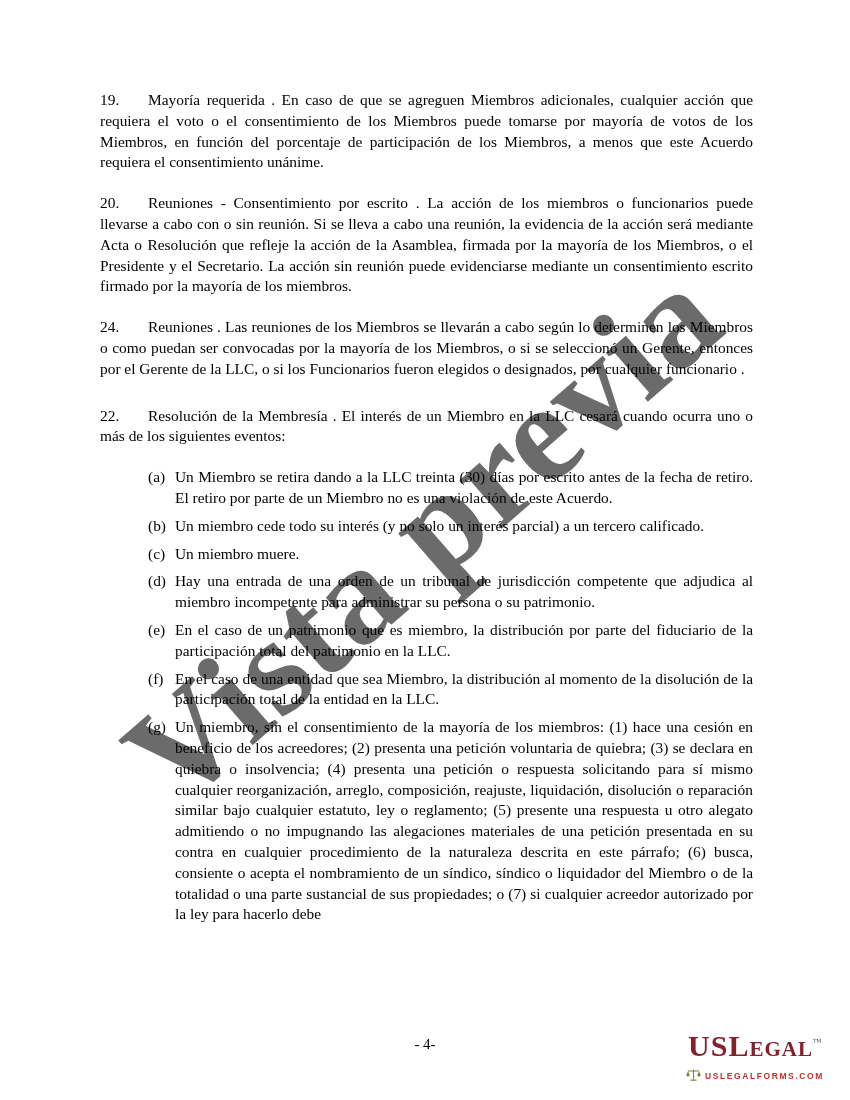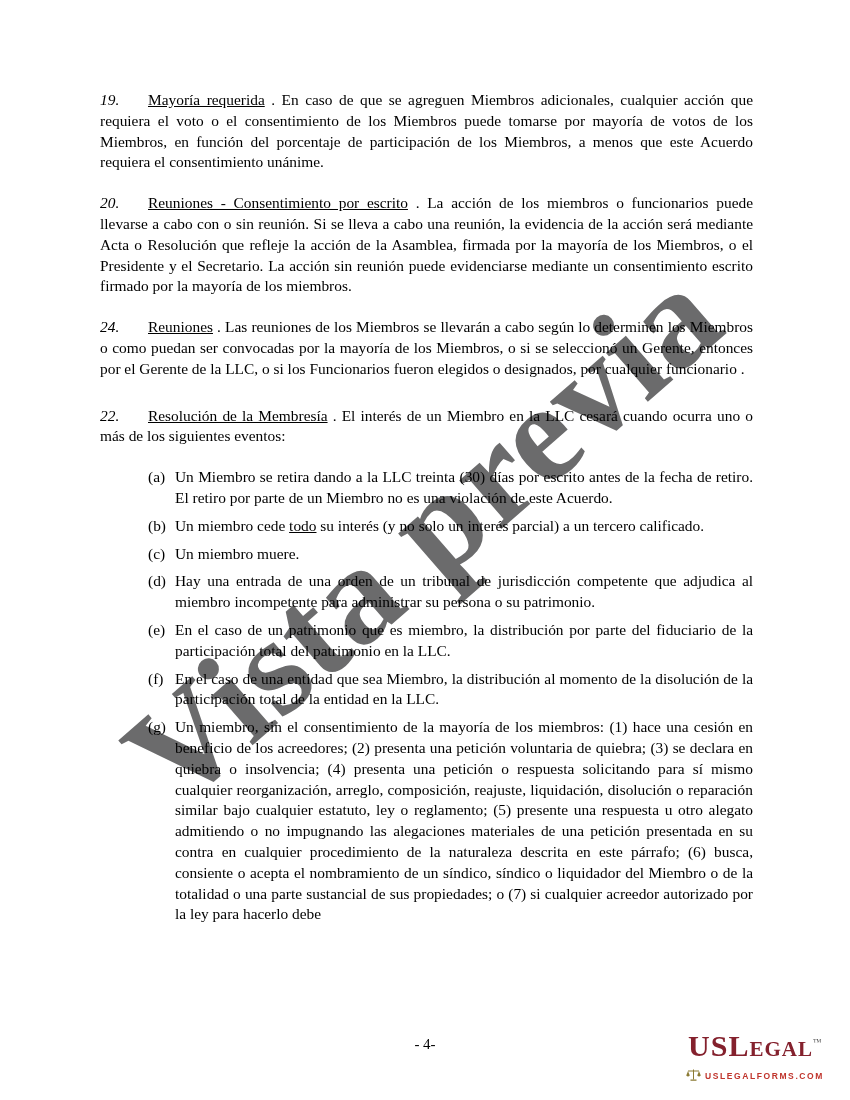--- a/index.html
+++ b/index.html
@@ -31,22 +31,22 @@
   .content {
     position: absolute;
     left: 100px; top: 90px;
     width: 653px;
     z-index: 2;
     font-size: 15.4px;
     line-height: 20.8px;
     text-align: justify;
   }
   .para { margin: 0 0 20px 0; }
-  .pnum { display: inline-block; width: 48px; font-style: italic; }
-  .uline { text-decoration: underline; }
+  .pnum { display: inline-block; width: 48px; }
+  .uline { }
   .article-heading {
     text-align: center;
     font-weight: bold;
     margin: 26px 0 20px 0;
     line-height: 20.8px;
   }
   .list { margin-top: 10px; }
   .list-item {
     position: relative;
     margin: 0 0 7px 75px;

